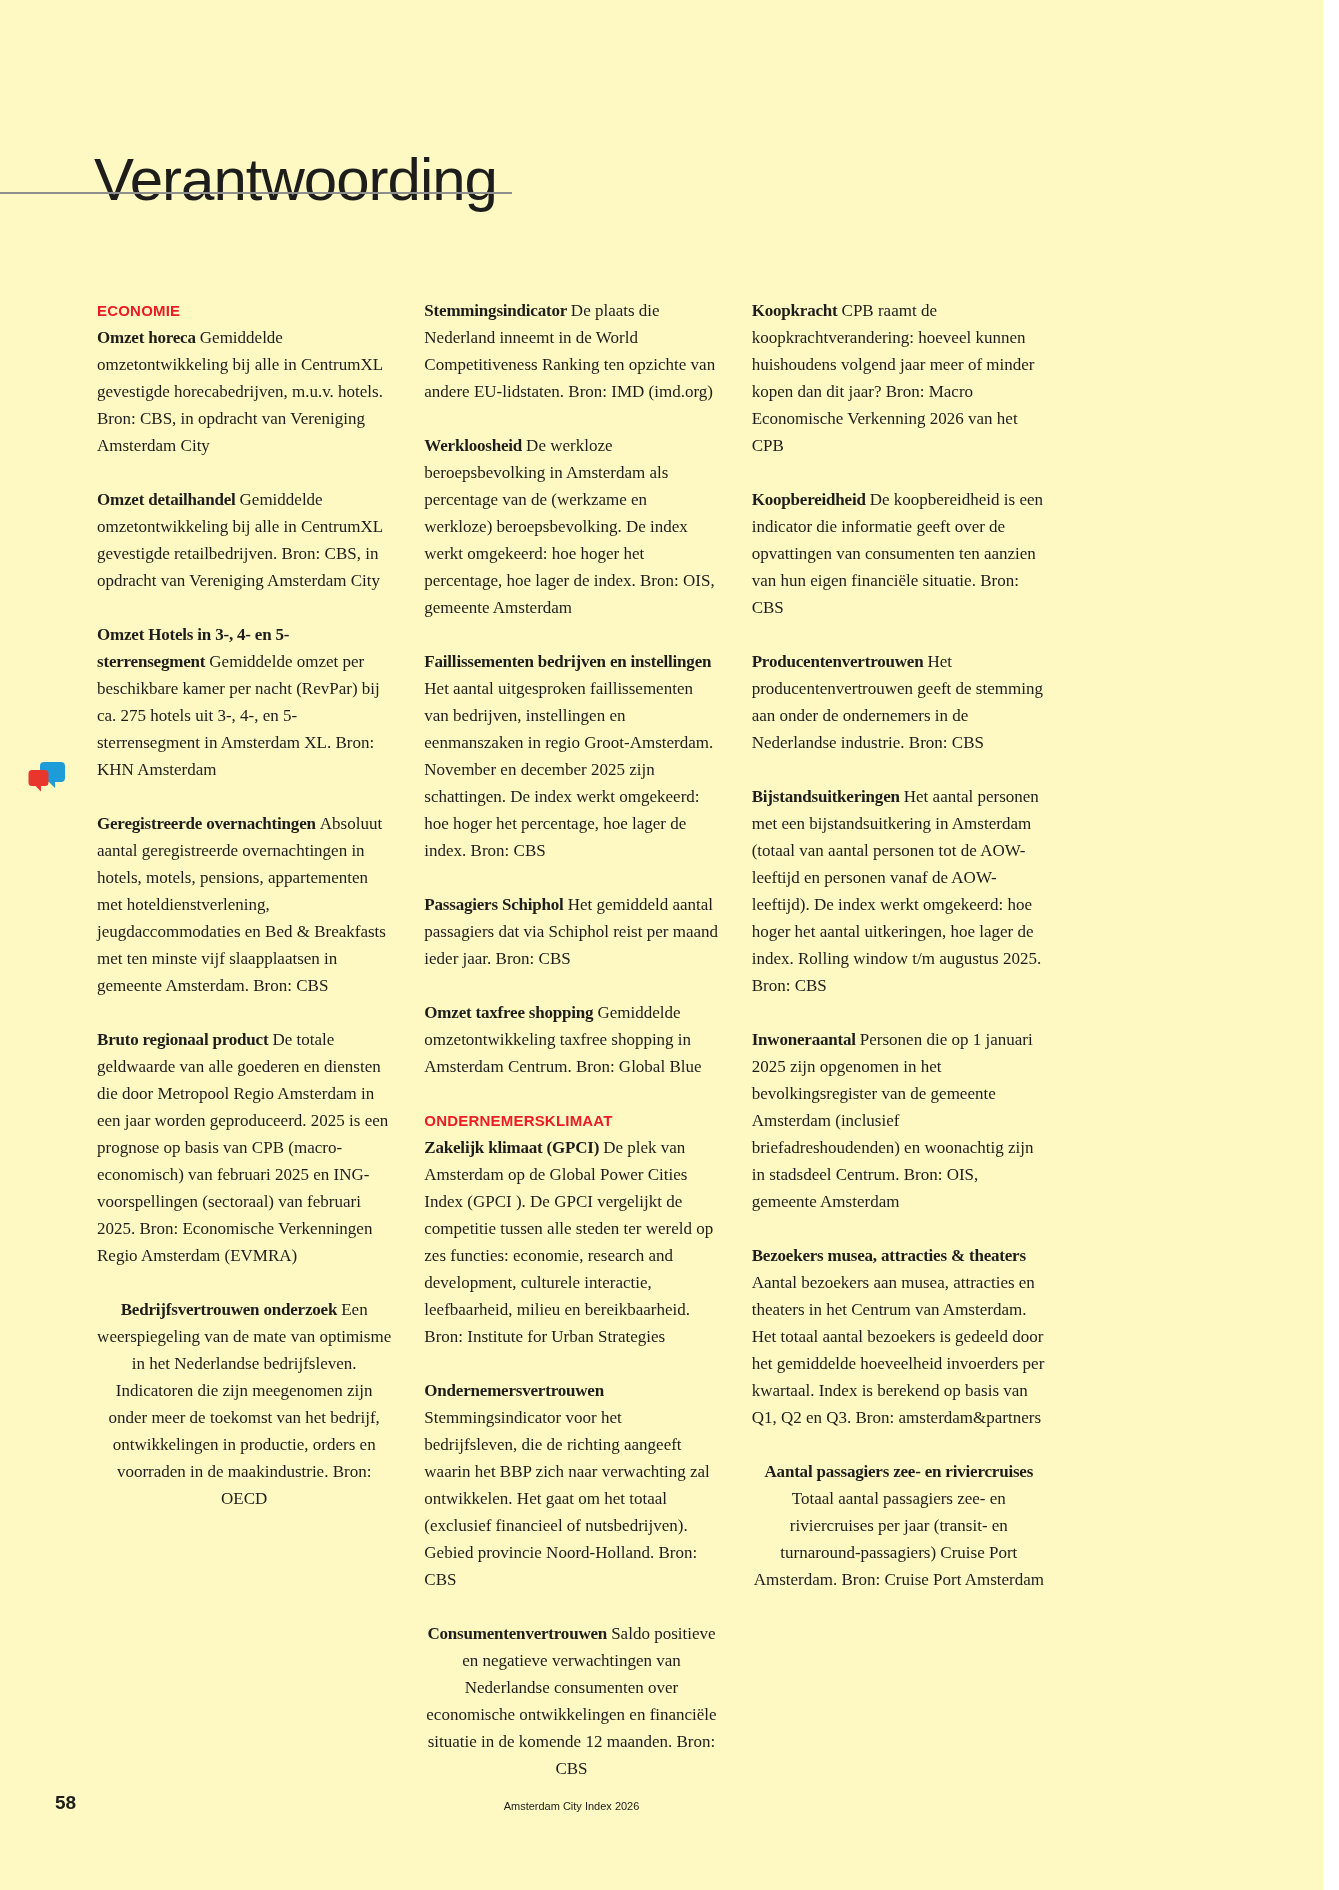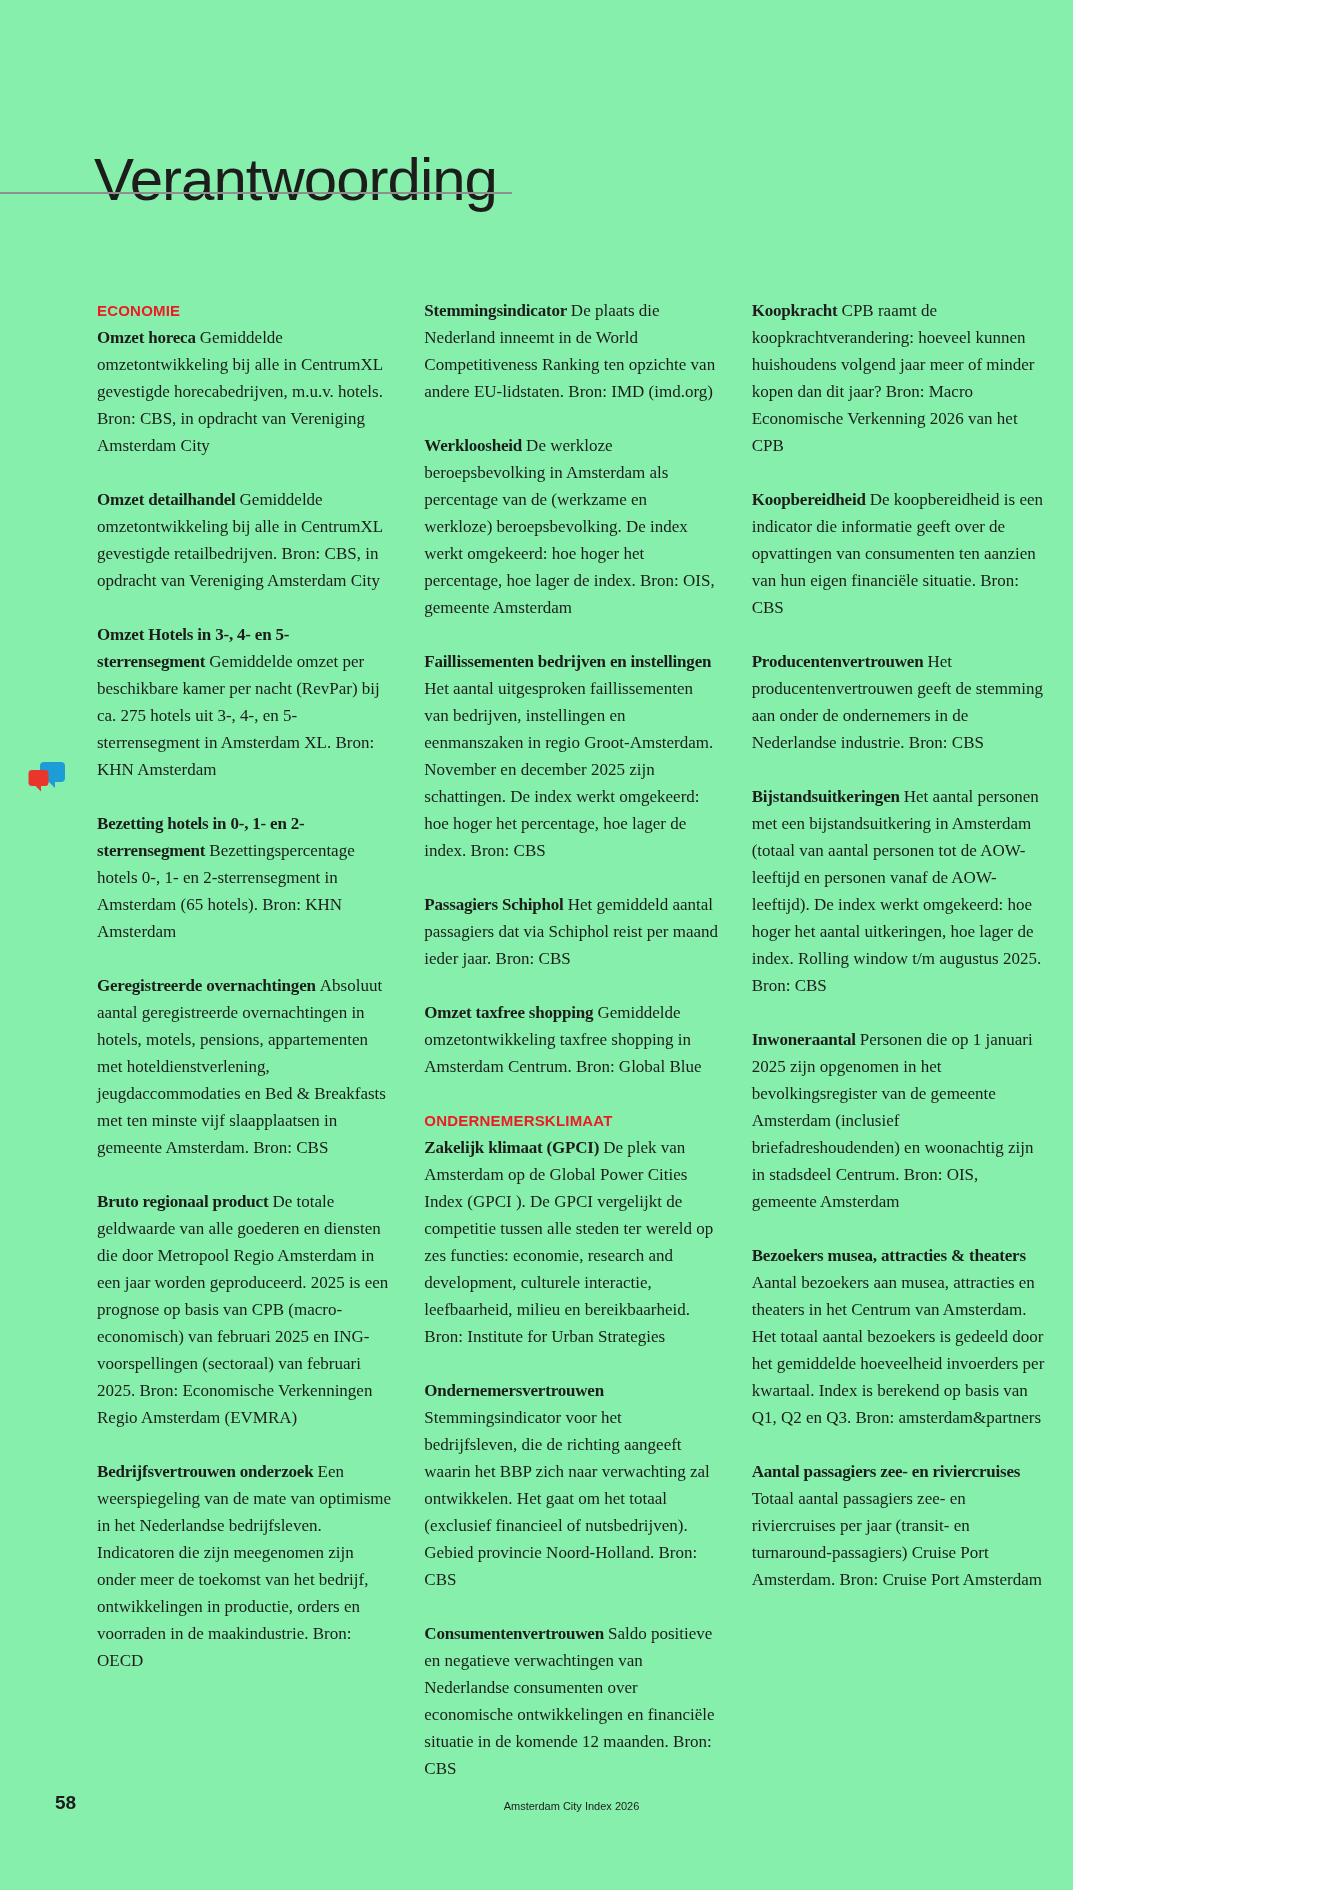--- a/index.html
+++ b/index.html
@@ -7,23 +7,23 @@
     padding: 0;
     background: #ffffff;
     width: 1339px;
     height: 1890px;
     overflow: hidden;
     font-family: "Liberation Serif", serif;
     color: #1d1d1b;
   }
   .page {
     position: relative;
-    width: 1073px;
+    width: 1323px;
     height: 1890px;
-    background: #86efac;
+    background: #fef9c3;
   }
   .page-title {
     position: absolute;
     left: 94px;
     top: 110px;
     font-family: "Liberation Sans", sans-serif;
     font-weight: 300;
     font-size: 60px;
     letter-spacing: -1px;
     color: #1d1d1b;
@@ -55,21 +55,21 @@
     font-family: "Liberation Sans", sans-serif;
     font-weight: bold;
     font-size: 15px;
     line-height: 27px;
     color: var(--accent, #ed1c24);
     letter-spacing: 0.2px;
   }
   p.entry {
     margin: 0 0 27px 0;
   }
-  p.entry:last-child { margin-bottom: 0; }
+  p.entry:last-child { margin-bottom: 0; text-align: center; }
   .term {
     font-weight: bold;
     letter-spacing: -0.2px;
   }
   .brand-mark {
     position: absolute;
     left: 27px;
     top: 760px;
     width: 40px;
     height: 37px;
@@ -101,21 +101,20 @@
 
   <h1 class="page-title">Verantwoording</h1>
   <div class="title-rule"></div>
 
   <div class="columns" id="columns">
       <div class="col">
         <div class="section-heading">ECONOMIE</div>
         <p class="entry"><span class="term">Omzet horeca </span><span>Gemiddelde omzetontwikkeling bij alle in CentrumXL gevestigde horecabedrijven, m.u.v. hotels. Bron: CBS, in opdracht van Vereniging Amsterdam City</span></p>
         <p class="entry"><span class="term">Omzet detailhandel </span><span>Gemiddelde omzetontwikkeling bij alle in CentrumXL gevestigde retailbedrijven. Bron: CBS, in opdracht van Vereniging Amsterdam City</span></p>
         <p class="entry"><span class="term">Omzet Hotels in 3-, 4- en 5-sterrensegment </span><span>Gemiddelde omzet per beschikbare kamer per nacht (RevPar) bij ca. 275 hotels uit 3-, 4-, en 5-sterrensegment in Amsterdam XL. Bron: KHN Amsterdam</span></p>
-        <p class="entry"><span class="term">Bezetting hotels in 0-, 1- en 2-sterrensegment </span><span>Bezettingspercentage hotels 0-, 1- en 2-sterrensegment in Amsterdam (65 hotels). Bron: KHN Amsterdam</span></p>
         <p class="entry"><span class="term">Geregistreerde overnachtingen </span><span>Absoluut aantal geregistreerde overnachtingen in hotels, motels, pensions, appartementen met hoteldienstverlening, jeugdaccommodaties en Bed &amp; Breakfasts met ten minste vijf slaapplaatsen in gemeente Amsterdam. Bron: CBS</span></p>
         <p class="entry"><span class="term">Bruto regionaal product </span><span>De totale geldwaarde van alle goederen en diensten die door Metropool Regio Amsterdam in een jaar worden geproduceerd. 2025 is een prognose op basis van CPB (macro-economisch) van februari 2025 en ING-voorspellingen (sectoraal) van februari 2025. Bron: Economische Verkenningen Regio Amsterdam (EVMRA)</span></p>
         <p class="entry"><span class="term">Bedrijfsvertrouwen onderzoek </span><span>Een weerspiegeling van de mate van optimisme in het Nederlandse bedrijfsleven. Indicatoren die zijn meegenomen zijn onder meer de toekomst van het bedrijf, ontwikkelingen in productie, orders en voorraden in de maakindustrie. Bron: OECD</span></p>
       </div>
       <div class="col">
         <p class="entry"><span class="term">Stemmingsindicator </span><span>De plaats die Nederland inneemt in de World Competitiveness Ranking ten opzichte van andere EU-lidstaten. Bron: IMD (imd.org)</span></p>
         <p class="entry"><span class="term">Werkloosheid </span><span>De werkloze beroepsbevolking in Amsterdam als percentage van de (werkzame en werkloze) beroepsbevolking. De index werkt omgekeerd: hoe hoger het percentage, hoe lager de index. Bron: OIS, gemeente Amsterdam</span></p>
         <p class="entry"><span class="term">Faillissementen bedrijven en instellingen </span><span>Het aantal uitgesproken faillissementen van bedrijven, instellingen en eenmanszaken in regio Groot-Amsterdam. November en december 2025 zijn schattingen. De index werkt omgekeerd: hoe hoger het percentage, hoe lager de index. Bron: CBS</span></p>
         <p class="entry"><span class="term">Passagiers Schiphol </span><span>Het gemiddeld aantal passagiers dat via Schiphol reist per maand ieder jaar. Bron: CBS</span></p>
         <p class="entry"><span class="term">Omzet taxfree shopping </span><span>Gemiddelde omzetontwikkeling taxfree shopping in Amsterdam Centrum. Bron: Global Blue</span></p>

